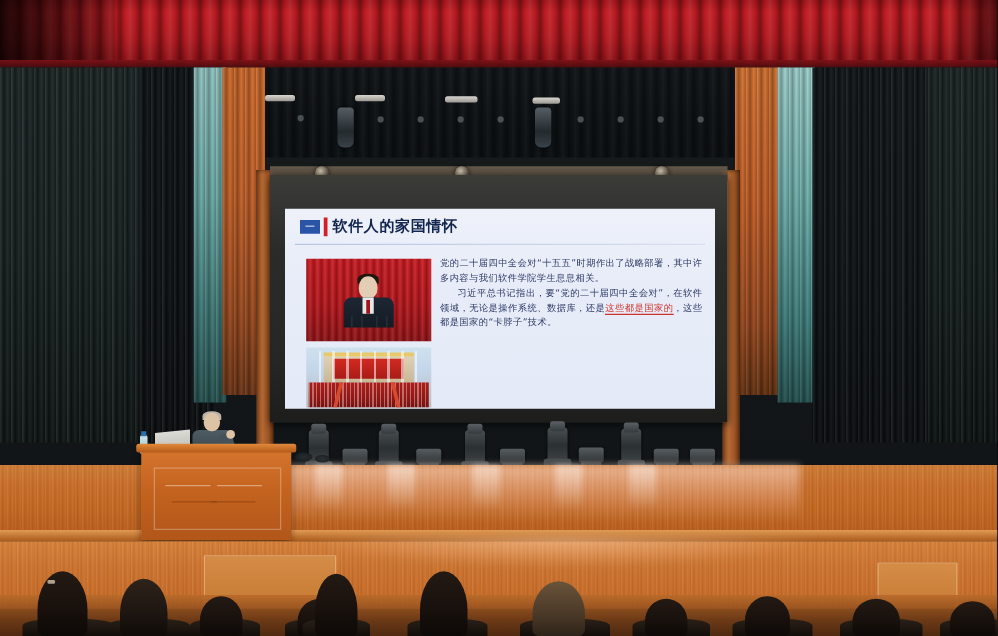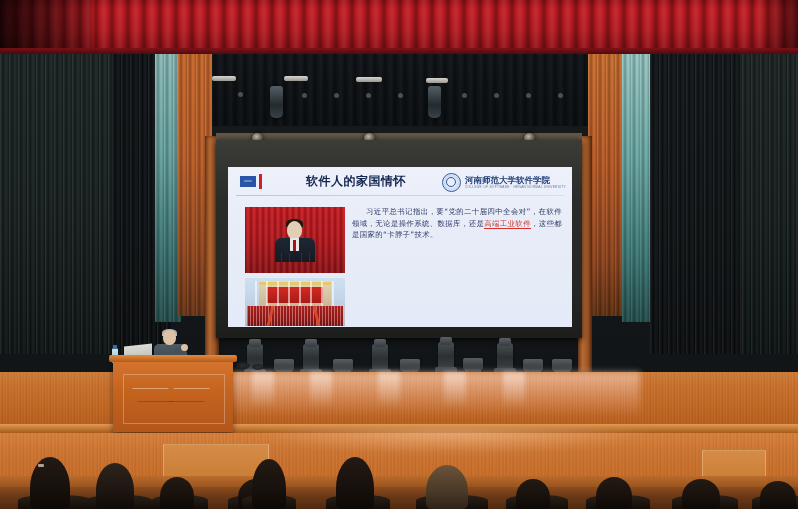--- a/index.html
+++ b/index.html
@@ -142,21 +142,20 @@
     text-align:center;font-family:"DejaVu Sans",sans-serif;
   }
   .redbar{
     position:absolute;left:31px;top:7px;width:3px;height:15px;background:#cf2027;
   }
   .slide-title{
     position:absolute;left:38px;top:7px;
     font-size:12px;line-height:15px;font-weight:bold;color:#12264f;
     font-family:Liberation Serif, serif;letter-spacing:.5px;
     white-space:nowrap;
-    margin-left:40px;
   }
   .logo-wrap{
     position:absolute;right:6px;top:5px;height:20px;display:flex;align-items:center;gap:4px;
   }
   .logo-seal{
     width:17px;height:17px;border-radius:50%;
     border:1.4px solid #2d5aa8;
     background:radial-gradient(circle,#e9eefb 35%,#cdd9f1 60%,#e9eefb 70%);
     position:relative;
   }
@@ -502,27 +501,20 @@
   <div class="spot-top" style="left:524px;top:133px;"></div>
   <div class="bezel"></div>
 
   <div class="slide">
 
     <div class="slide-head">
       <div class="badge-cn">一</div>
       <div class="redbar"></div>
       <div class="slide-title">软件人的家国情怀</div>
 
-      <div class="logo-wrap">
-        <div class="logo-seal"></div>
-        <div>
-          <div class="logo-cn">河南师范大学软件学院</div>
-          <div class="logo-en">COLLEGE OF SOFTWARE · HENAN NORMAL UNIVERSITY</div>
-        </div>
-      </div>
       <div class="headrule"></div>
     </div>
 
     <div class="photo-xi">
       <div class="drapes"></div>
       <div class="hair"></div>
       <div class="head"></div>
       <div class="body"></div>
       <div class="shirt"></div>
       <div class="tie"></div>
@@ -537,22 +529,23 @@
       <div class="stageblock"></div>
       <div class="goldtrim"></div>
       <div class="redcurtain"></div>
       <div class="columns"></div>
       <div class="seats"></div>
       <div class="aisleL"></div>
       <div class="aisleR"></div>
     </div>
 
     <div class="slide-body">
+      <span>党的二十届四中全会对“十五五”时期作出了战略部署，其中许多内容与我们软件学院学生息息相关。</span>
       <span class="indent">
-        <span>习近平总书记指出，要“党的二十届四中全会对”，在软件领域，无论是操作系统、数据库，还是</span><span class="hl">高端工业软件</span><span>，这些都是国家的“卡脖子”技术。</span>
+        <span>习近平总书记指出，要“党的二十届四中全会对”，在软件领域，无论是操作系统、数据库，还是</span><span class="hl">这些都是国家的</span><span>，这些都是国家的“卡脖子”技术。</span>
       </span>
     </div>
   </div>
 
   <div class="lightrow">
     <div class="mover" style="left:247px;top:12px;">
         <div class="base"></div>
       </div>
     <div class="mover" style="left:303px;top:12px;">
         <div class="base"></div>

